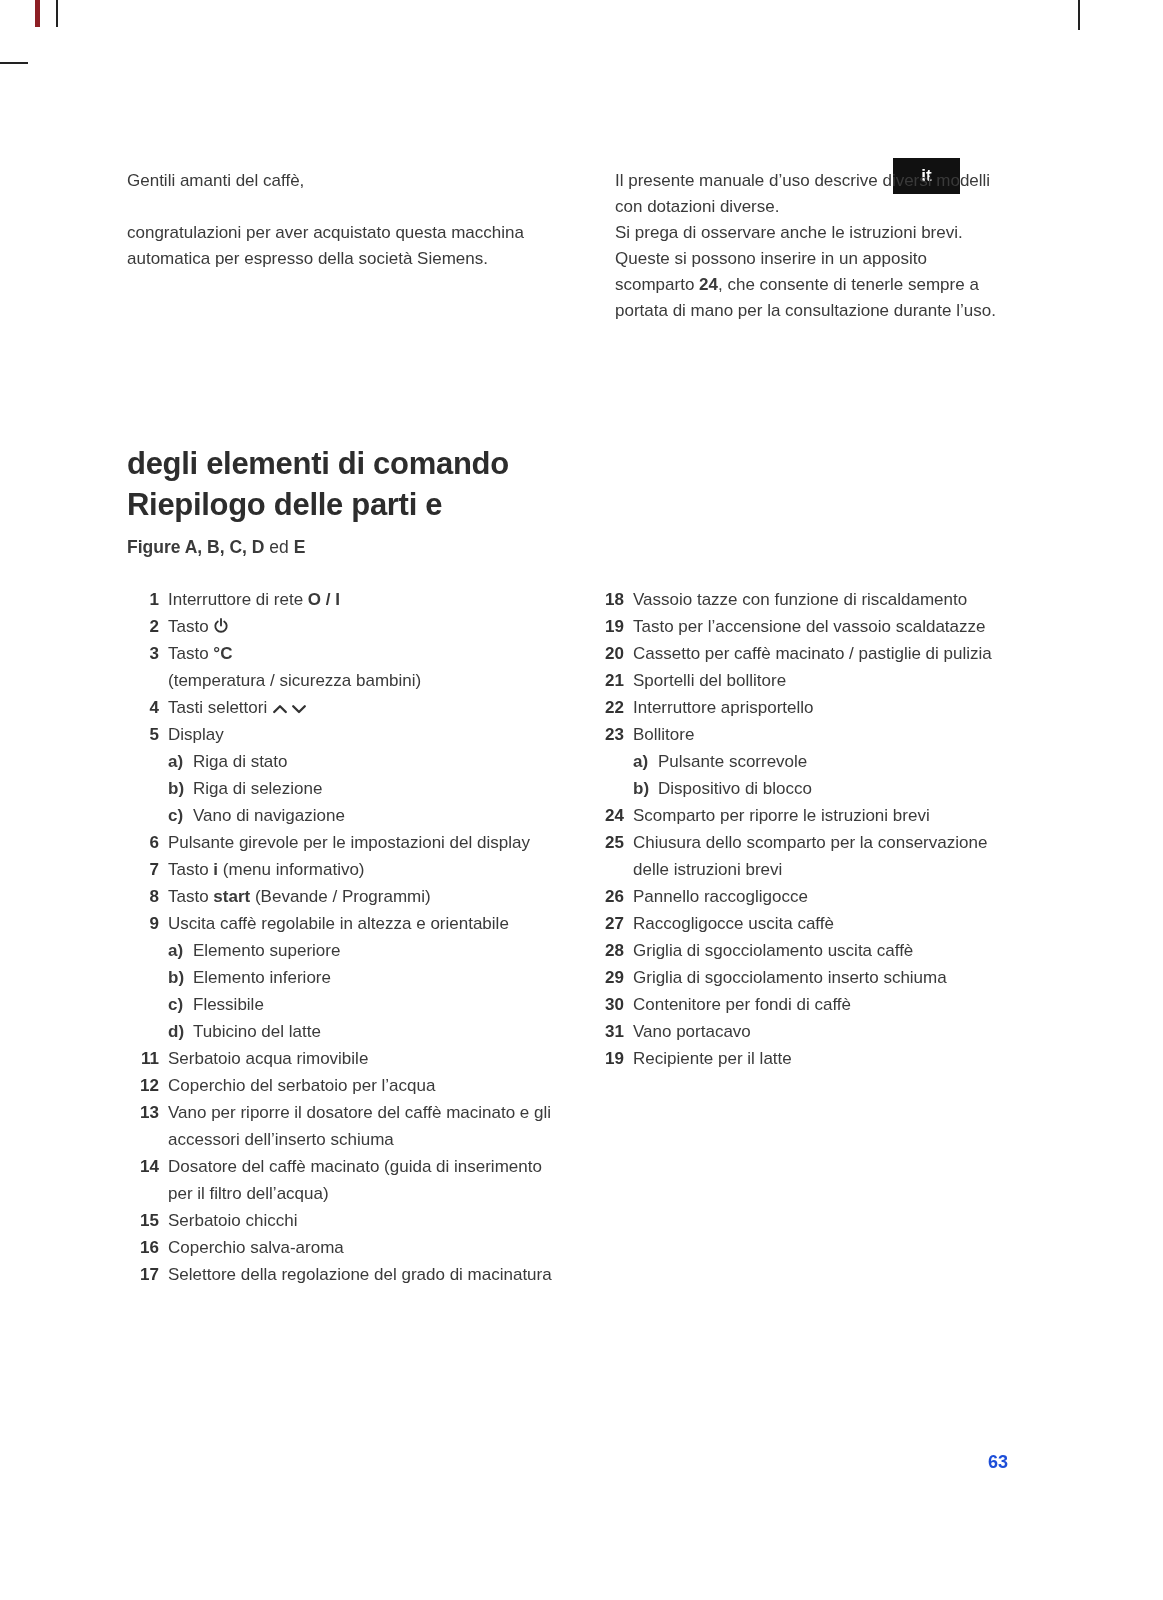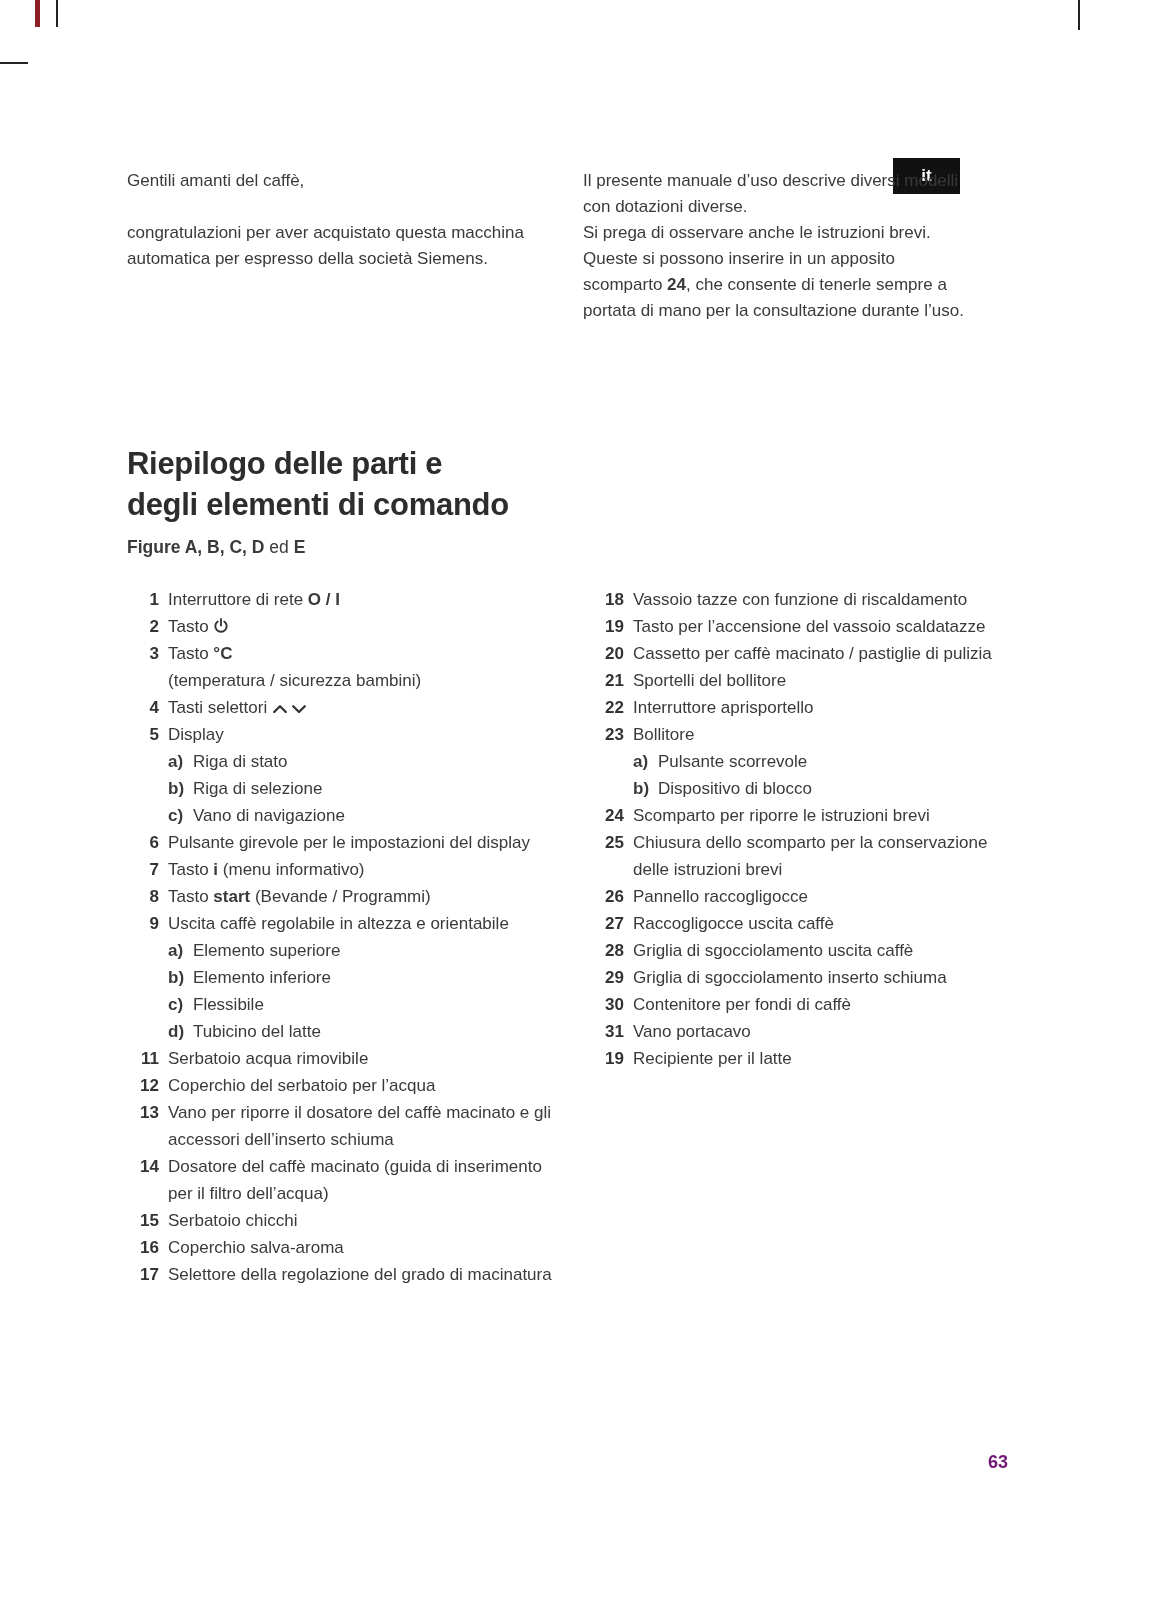--- a/index.html
+++ b/index.html
@@ -20,21 +20,21 @@
   .crop-tr-v  { position: absolute; left: 1078px;top: 0;    width: 2px;  height: 30px; background: #222; }
 
   .lang-badge {
     position: absolute; left: 893px; top: 110px;
     width: 67px; height: 36px;
     background: #111; color: #fff;
     display: flex; align-items: center; justify-content: center;
     font-size: 17px; font-weight: 700; margin-top: 48px;
   }
 
-  .intro { position: absolute; left: 127px; top: 168px; display: flex; }
+  .intro { position: absolute; left: 127px; top: 168px; display: flex; gap: 32px; }
   .intro-left  { width: 415px; }
   .intro-right { width: 395px; margin-left: 41px; }
   .p { font-size: 17px; line-height: 26px; margin: 0; }
   .congrats { margin-top: 26px; }
 
   .title {
     position: absolute; left: 127px; top: 443px;
     margin: 0; font-size: 31px; line-height: 41px;
     font-weight: 700; color: #2d2d2d; letter-spacing: -0.3px;
   }
@@ -55,21 +55,21 @@
   .col-right .sub { margin-left: 35px; }
   .letter { font-weight: 700; flex: none; width: 25px; }
   .b { font-weight: 700; }
 
   .glyph { display: inline-block; color: #333; }
   .glyph svg { display: inline-block; vertical-align: -2px; }
   .glyph + .glyph { margin-left: 3px; }
 
   .page-number {
     position: absolute; left: 988px; top: 1452px;
-    font-size: 18px; font-weight: 700; color: #701a75;
+    font-size: 18px; font-weight: 700; color: #1d4ed8;
   }
 </style>
 </head>
 <body>
 
 <div class="page">
 
   <div class="crop-red"></div>
   <div class="crop-tl-v"></div>
   <div class="crop-tl-h"></div>
@@ -84,22 +84,22 @@
       <p class="p">Gentili amanti del caffè,</p>
       <p class="p congrats">congratulazioni per aver acquistato questa macchina automatica per espresso della società Siemens.</p>
     </div>
     <div class="intro-col intro-right">
       <p class="p">Il presente manuale d’uso descrive diversi modelli con dotazioni diverse.</p>
       <p class="p"><span>Si prega di osservare anche le istruzioni brevi. Queste si possono inserire in un apposito scomparto </span><span class="b">24</span><span>, che consente di tenerle sempre a portata di mano per la consultazione durante l’uso.</span></p>
     </div>
   </div>
 
   <h1 class="title">
+    <span class="title-line">degli elementi di comando</span>
     <span class="title-line">Riepilogo delle parti e</span>
-    <span class="title-line">degli elementi di comando</span>
   </h1>
 
   <p class="figure-ref"><span class="b">Figure A, B, C, D</span><span> ed </span><span class="b">E</span></p>
 
   <div class="list">
     <div class="col col-left">
         <div class="item">
           <span class="num">1</span>
           <span class="txt"><span>Interruttore di rete </span><span class="b">O / I</span></span>
         </div>

